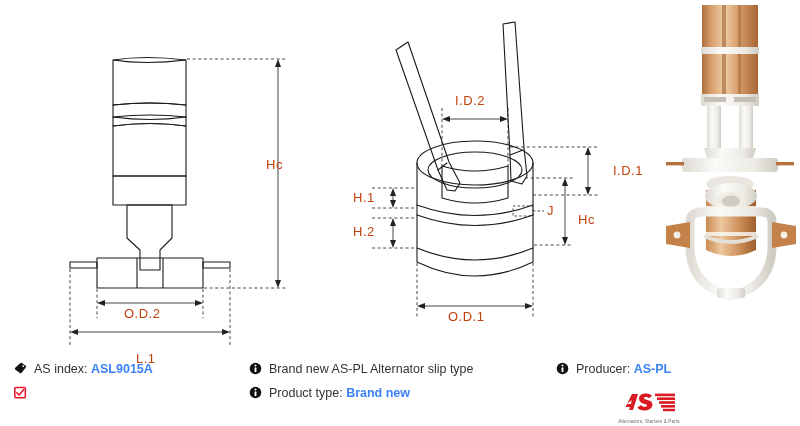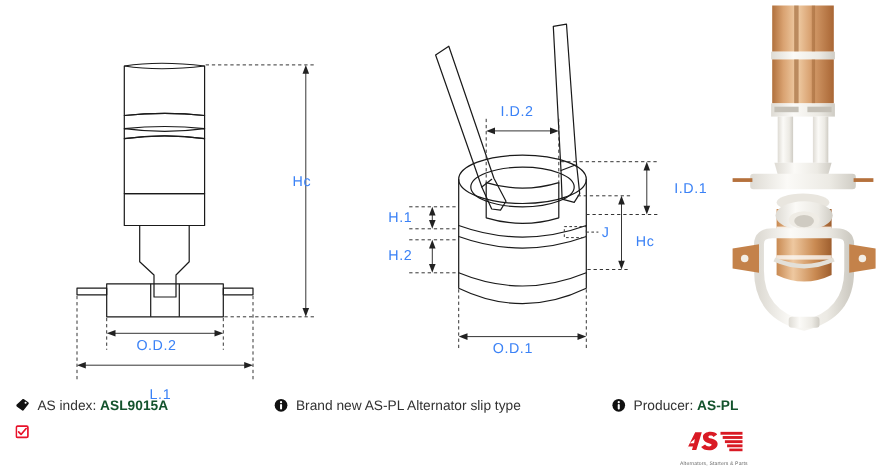--- a/index.html
+++ b/index.html
@@ -11,21 +11,21 @@
     overflow:hidden;
     position:relative;
   }
   .stage{position:absolute;inset:0;}
 
   
   .draw{position:absolute;}
   .dim-label{
     position:absolute;
     font-size:13px;
-    color:#3b82f6;
+    color:#c2410c;
     letter-spacing:.5px;
     white-space:nowrap;
     font-family:"Liberation Sans", sans-serif;
   }
 
   
   .footer{
     position:absolute;
     left:0;right:0;bottom:0;
     height:64px;
@@ -34,21 +34,21 @@
   .frow{
     display:flex;
     align-items:flex-start;
     gap:7px;
     margin-bottom:9px;
     font-size:12.5px;
     line-height:15px;
     color:#333;
   }
   .frow .txt{white-space:nowrap;}
-  .frow .txt b{color:#14532d;font-weight:bold;}
+  .frow .txt b{color:#3b82f6;font-weight:bold;}
   .ico{
     flex:0 0 auto;
     width:13px;height:14px;
     display:inline-block;
     position:relative;
     top:0px;
   }
   .ico svg{display:block;}
   .std-line{
     color:#e8122a;
@@ -315,20 +315,30 @@
       <div class="frow">
         <span class="ico">
           <svg width="13" height="13" viewBox="0 0 16 16">
             <circle cx="8" cy="8" r="7.1" fill="#111"></circle>
             <circle cx="8" cy="4.4" r="1.25" fill="#fff"></circle>
             <rect x="6.85" y="6.5" width="2.3" height="6.1" rx="1.1" fill="#fff"></rect>
           </svg>
         </span>
         <span class="txt">Brand new AS-PL Alternator slip type</span>
       </div>
+      <div class="frow">
+        <span class="ico">
+          <svg width="13" height="13" viewBox="0 0 16 16">
+            <circle cx="8" cy="8" r="7.1" fill="#111"></circle>
+            <circle cx="8" cy="4.4" r="1.25" fill="#fff"></circle>
+            <rect x="6.85" y="6.5" width="2.3" height="6.1" rx="1.1" fill="#fff"></rect>
+          </svg>
+        </span>
+        <span class="txt"><span>Product type: </span><b>Brand new</b></span>
+      </div>
     </div>
 
     <div class="fcol" style="left:556px;text-align:right;">
       <div class="frow">
         <span class="ico">
           <svg width="13" height="13" viewBox="0 0 16 16">
             <circle cx="8" cy="8" r="7.1" fill="#111"></circle>
             <circle cx="8" cy="4.4" r="1.25" fill="#fff"></circle>
             <rect x="6.85" y="6.5" width="2.3" height="6.1" rx="1.1" fill="#fff"></rect>
           </svg>

